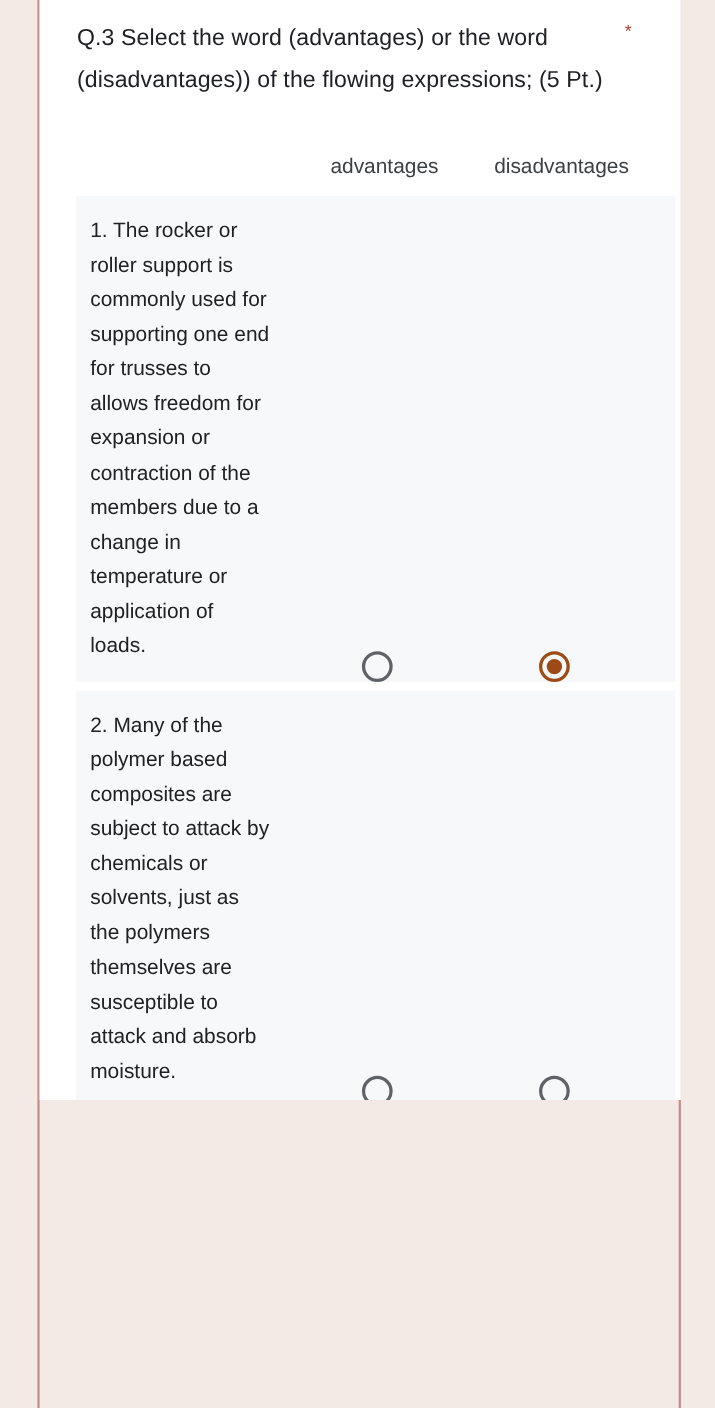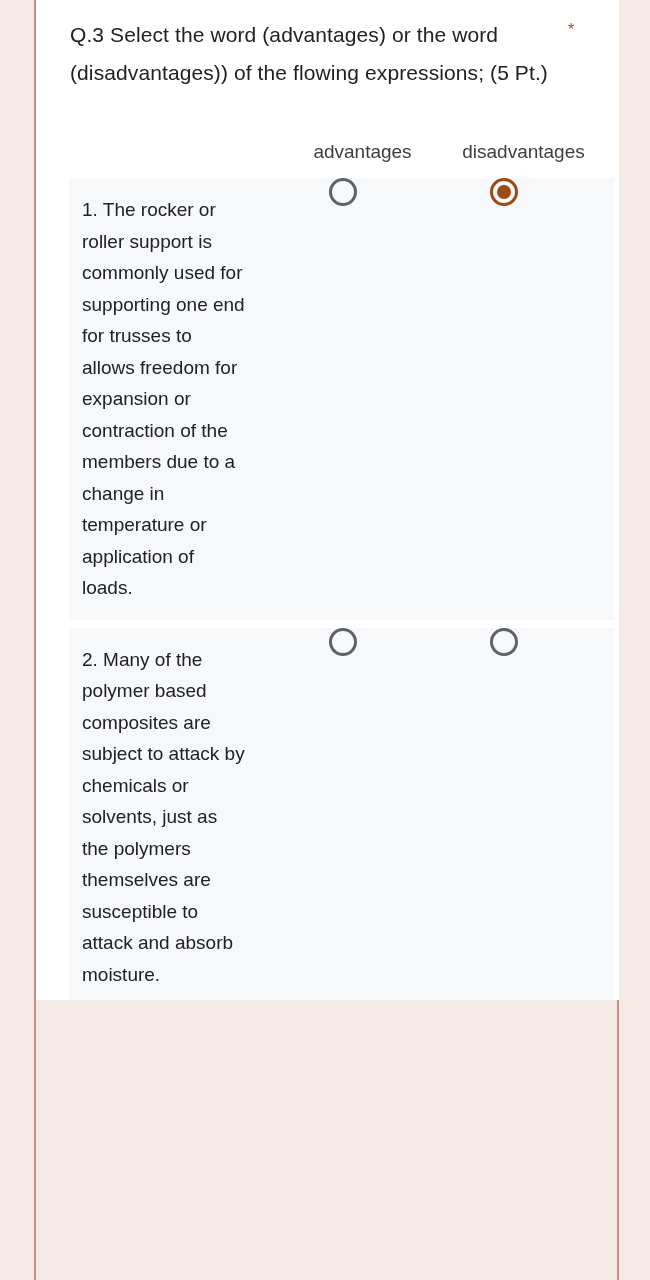--- a/index.html
+++ b/index.html
@@ -68,23 +68,22 @@
     left: 532px;
     color: #B23A2E;
     font-size: 16px;
     line-height: 16px;
   }
 
   
   .grid-header {
     display: flex;
     margin-top: 48px;
-    padding-left: 17px;
+    padding-left: 40px;
     padding-right: 5px;
-    margin-left: 36px;
   }
 
   .grid-header .label-spacer {
     width: 193px;
     flex: none;
   }
 
   .grid-header .col-head {
     flex: none;
     width: 161px;
@@ -96,21 +95,21 @@
 
   
   .grid-body {
     margin-top: 14px;
     padding-left: 33px;
     padding-right: 5px;
   }
 
   .grid-row {
     display: flex;
-    align-items: flex-start;
+    align-items: flex-end;
     background: #F7F8F9;
     margin-bottom: 8px;
     min-height: 58px;
   }
 
   .row-label {
     width: 193px;
     flex: none;
     padding: 16px 14px 16px 13px;
     font-size: 19px;

